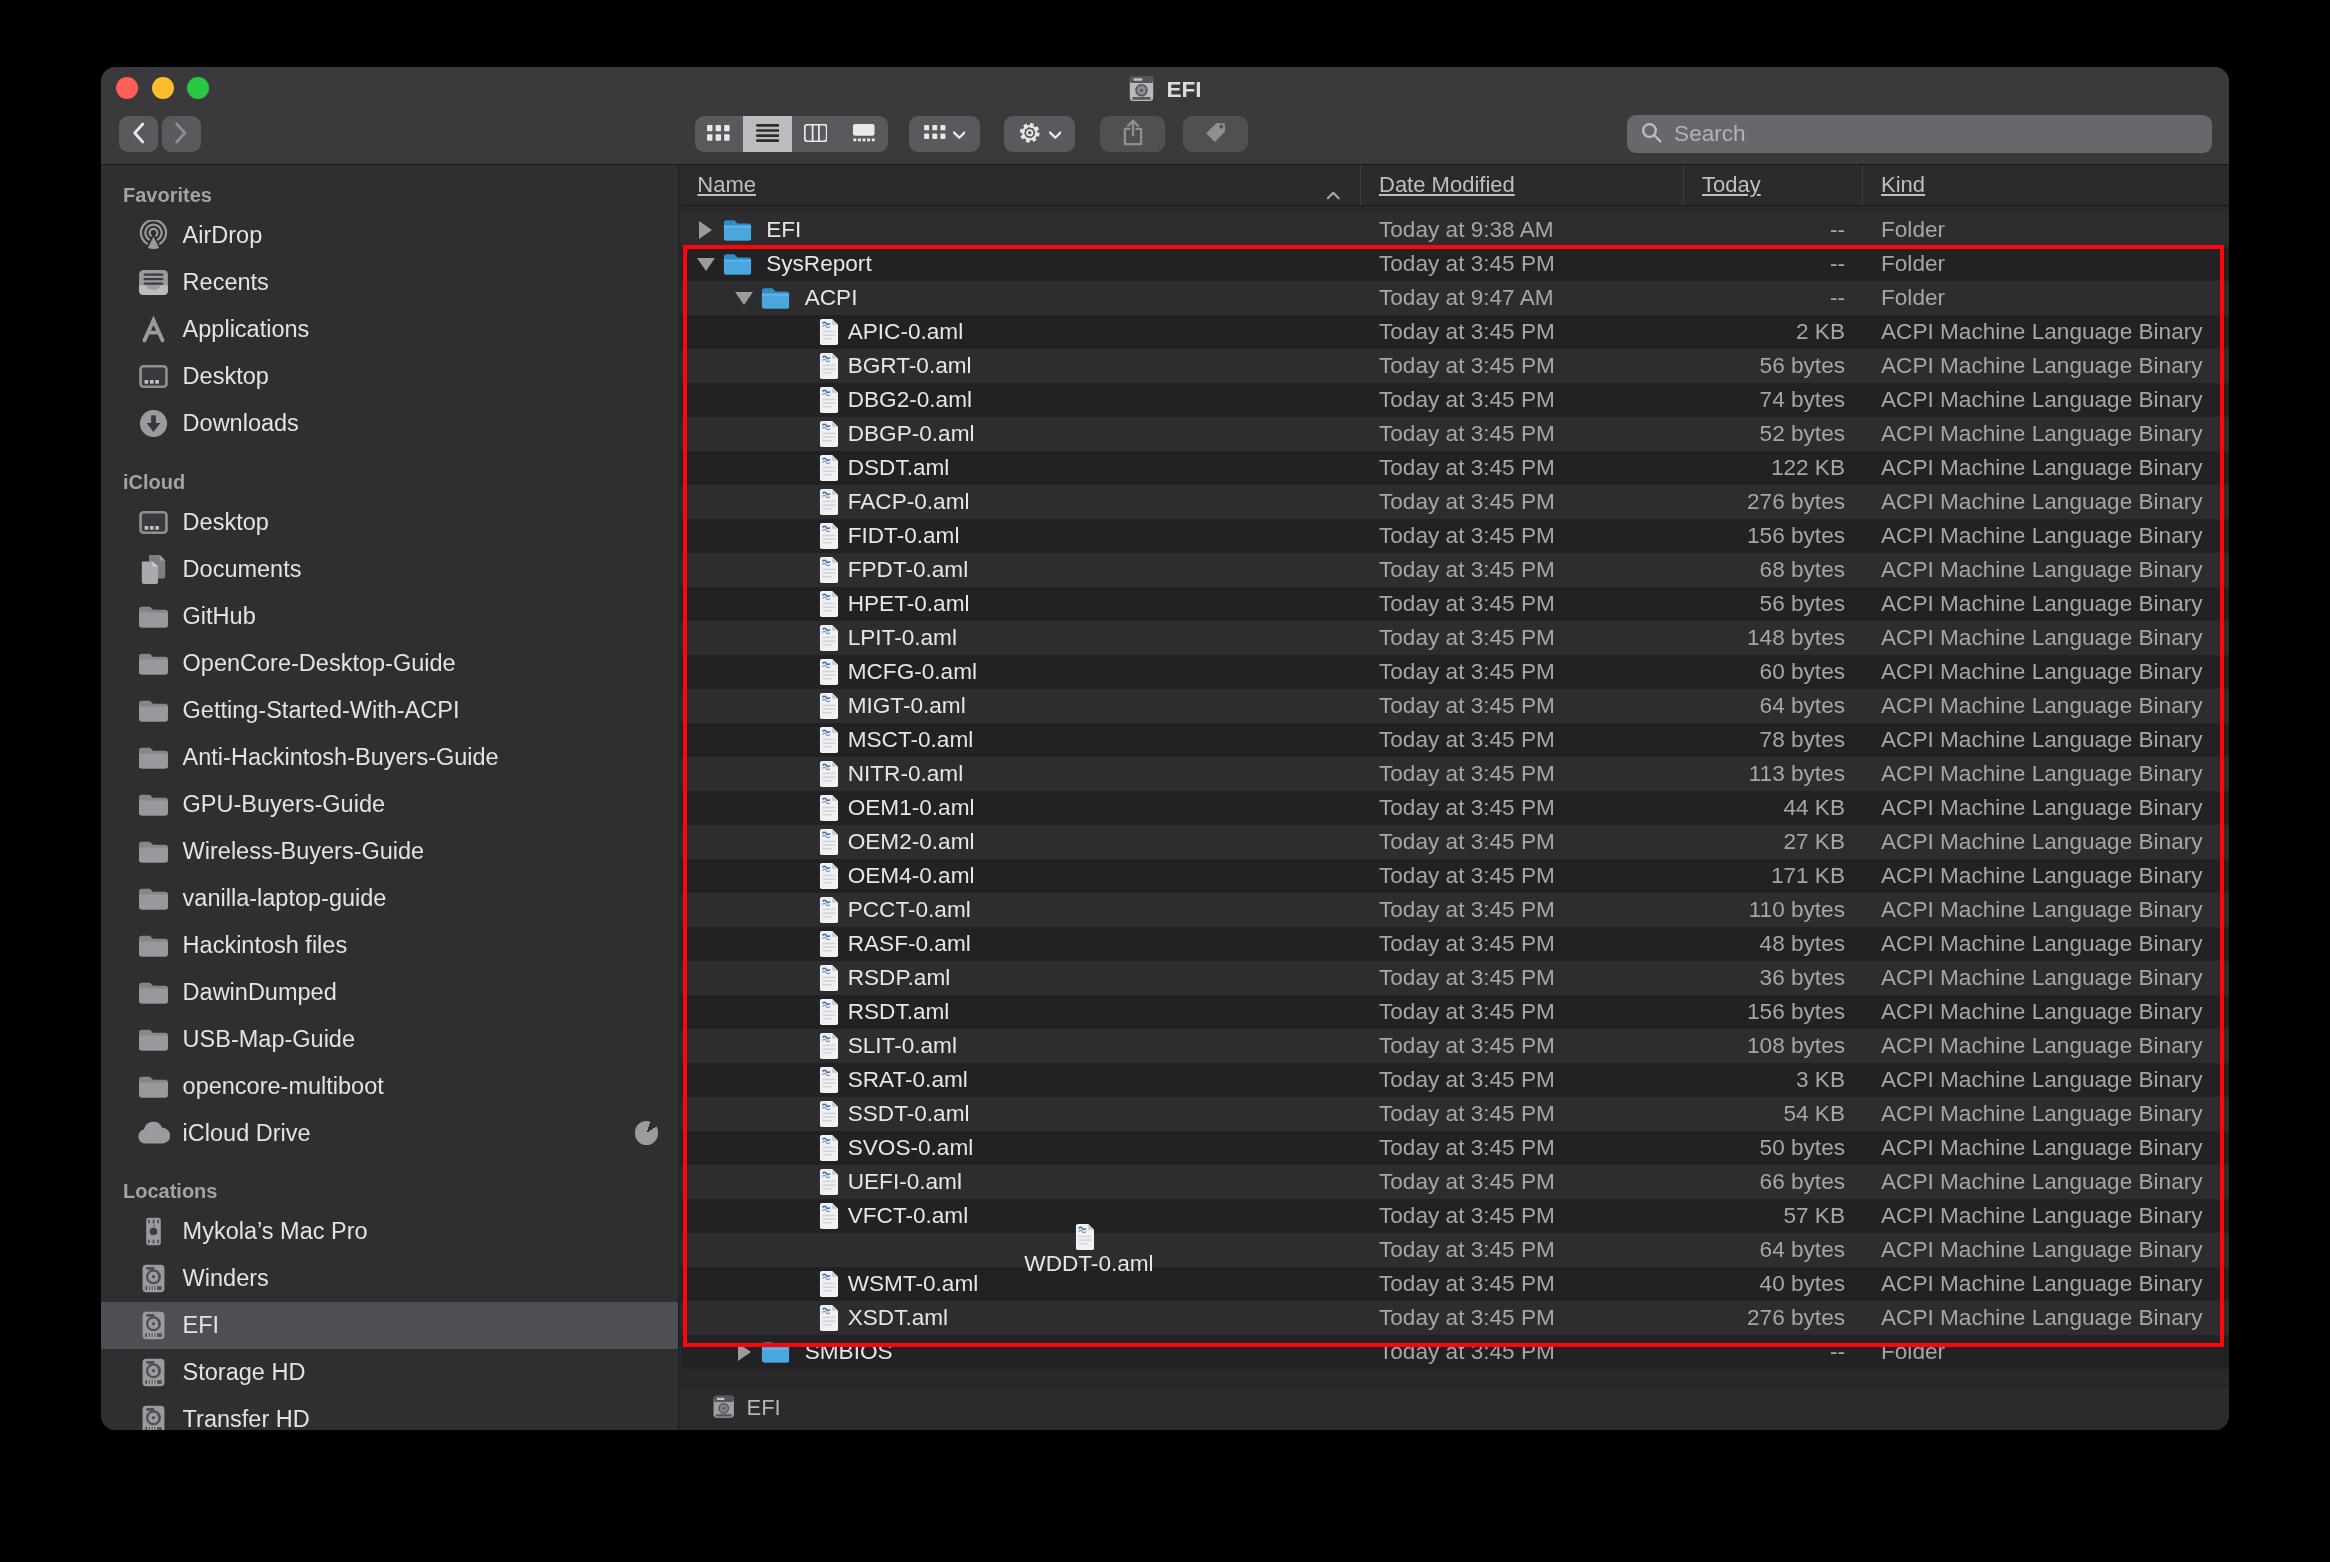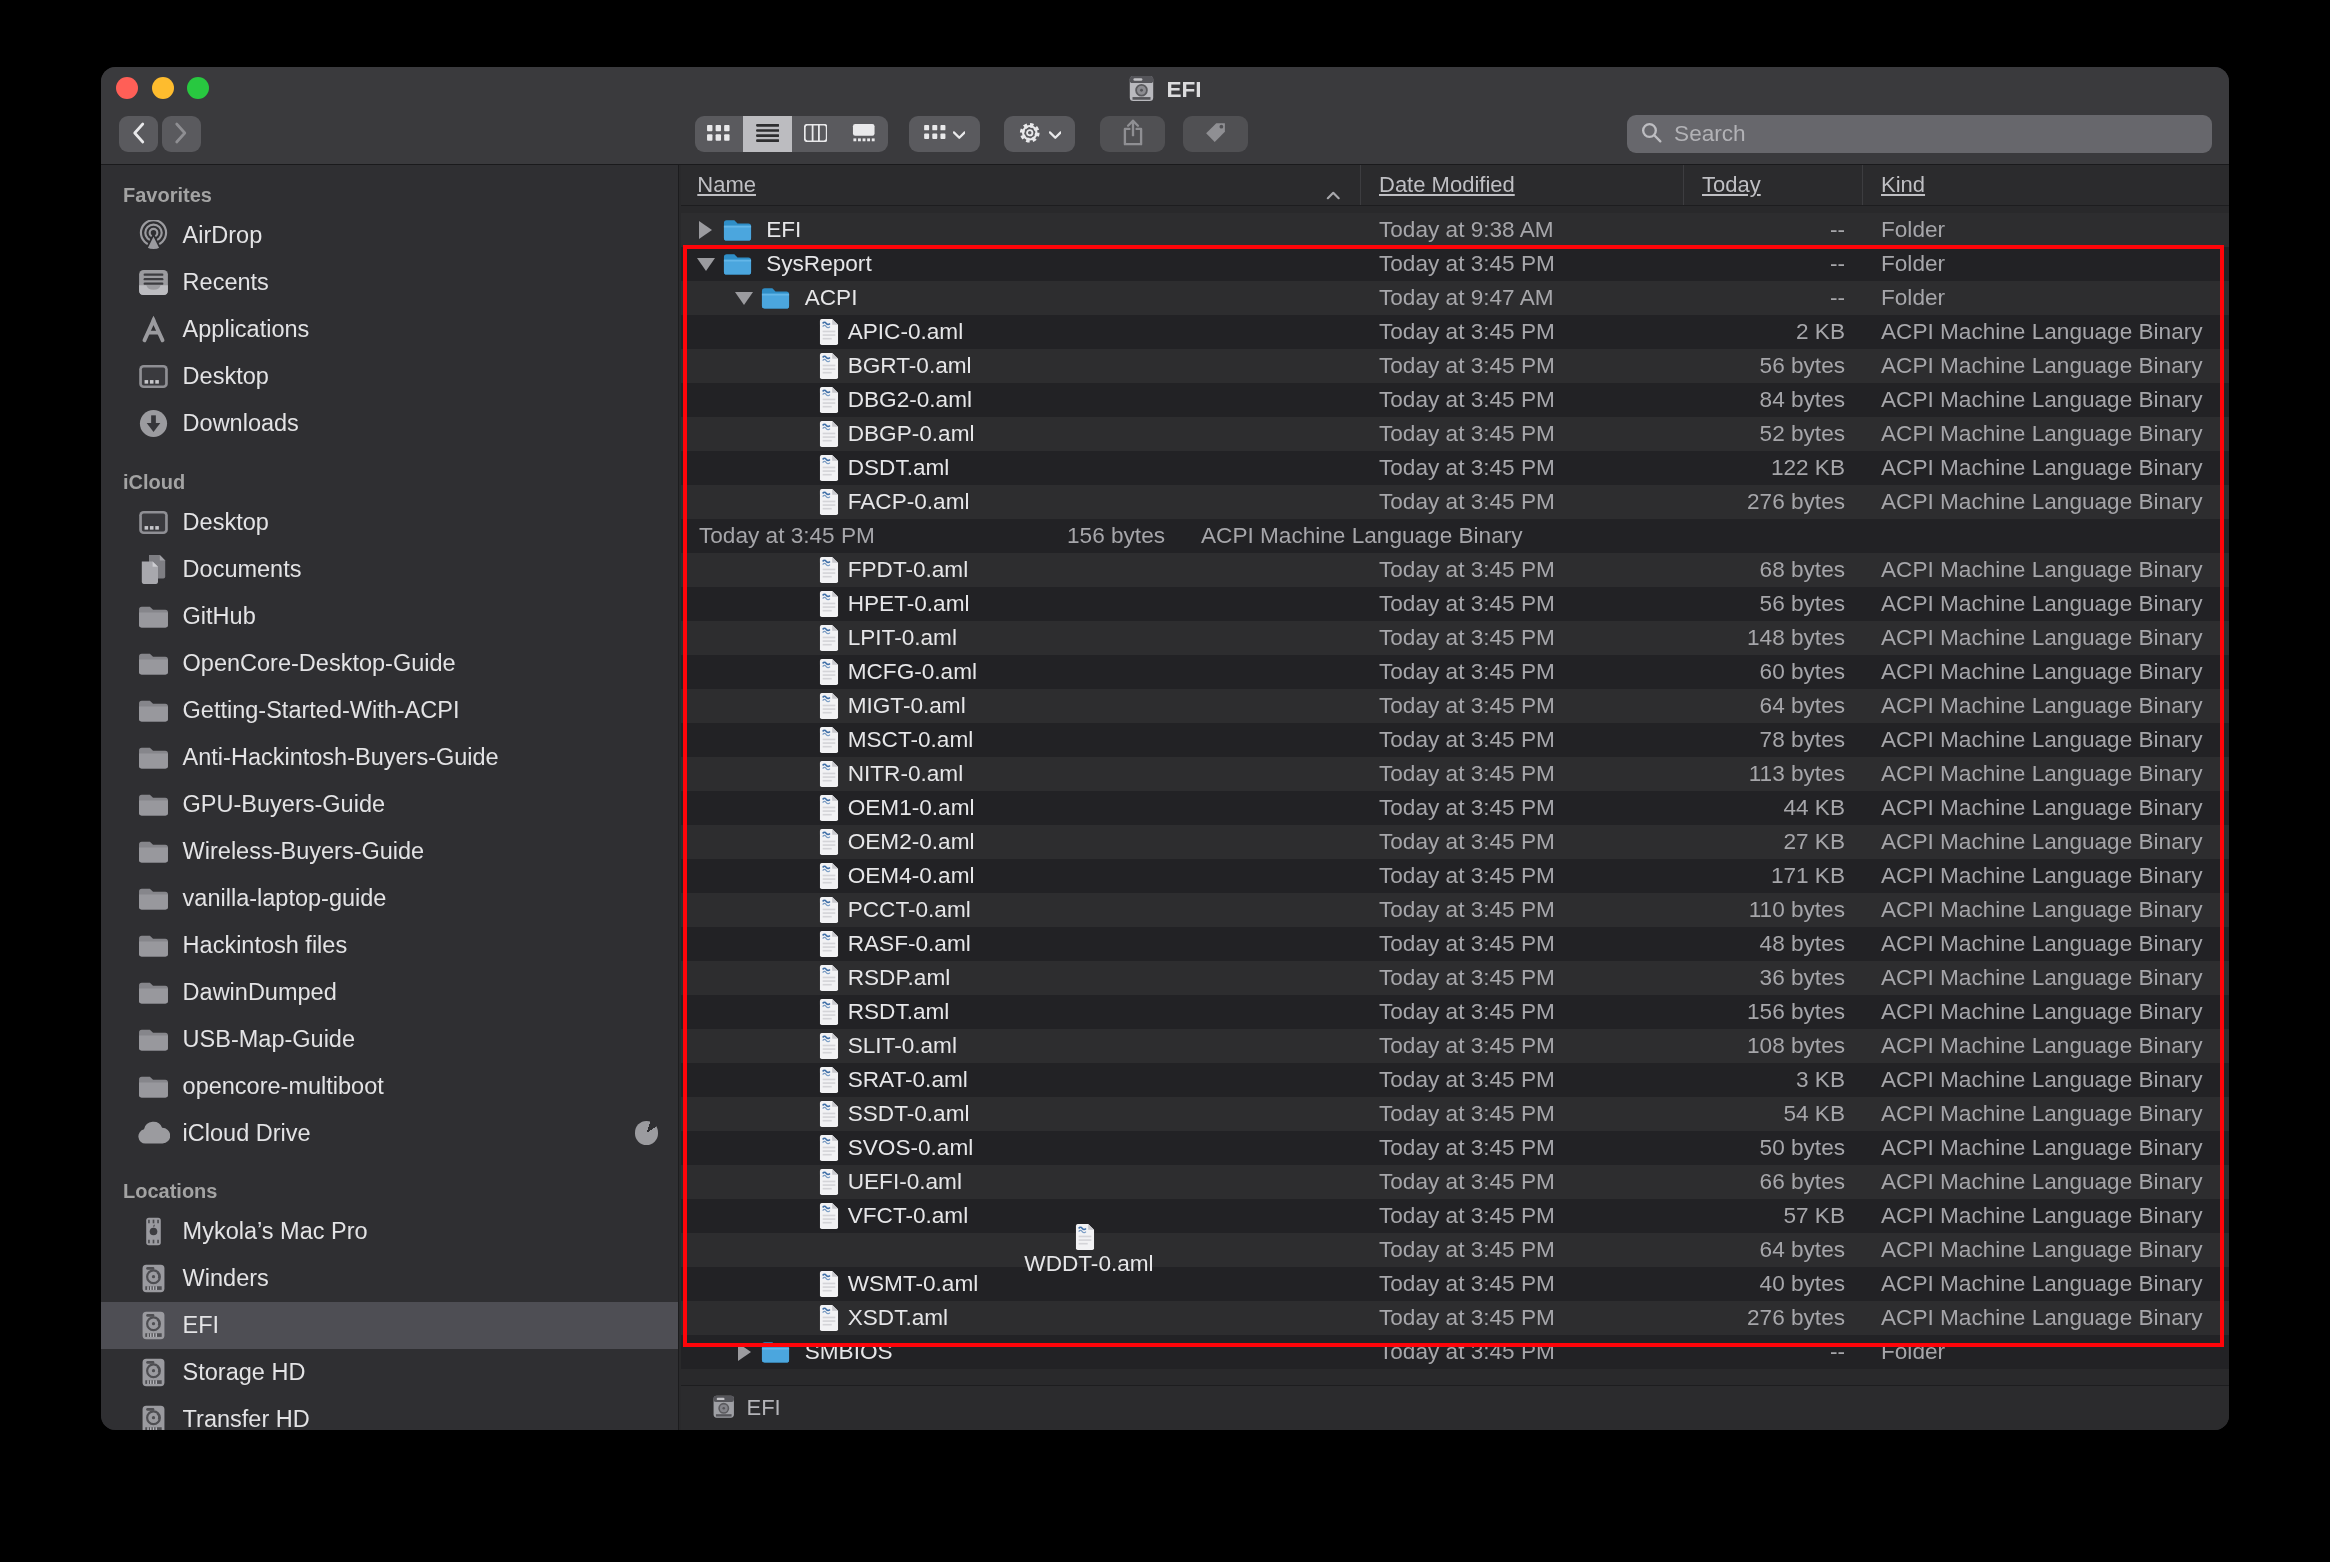--- a/index.html
+++ b/index.html
@@ -636,21 +636,21 @@
                 <g fill="#d4d4d8">
                   <rect x="5" y="14" width="14" height="1.8"></rect>
                   <rect x="5" y="18" width="14" height="1.8"></rect>
                   <rect x="5" y="22" width="10" height="1.8"></rect>
                 </g>
               </svg>
             </span>
             <span class="row-label">DBG2-0.aml</span>
           </div>
           <div class="c-date">Today at 3:45 PM</div>
-          <div class="c-size">84 bytes</div>
+          <div class="c-size">74 bytes</div>
           <div class="c-kind">ACPI Machine Language Binary</div>
         </div>
         <div class="row">
           <div class="c-name" style="padding-left: 136px;">
             <span class="row-icon file">
               <svg width="22" height="28" viewBox="0 0 24 31">
                 <path d="M2 3 q0 -2 2 -2 H15.5 L22 7.5 V28 q0 2 -2 2 H4 q-2 0 -2 -2 Z" fill="#f2f2f4"></path>
                 <path d="M15.5 1 L22 7.5 H15.5 Z" fill="#c9c9ce"></path>
                 <path d="M5 6 q2 -2.5 4 0 t4 0" fill="none" stroke="#3f6fa8" stroke-width="1.8"></path>
                 <path d="M5 9.5 q2 -2.5 4 0 t4 0" fill="none" stroke="#7a9cc4" stroke-width="1.4"></path>
@@ -703,20 +703,36 @@
                 </g>
               </svg>
             </span>
             <span class="row-label">FACP-0.aml</span>
           </div>
           <div class="c-date">Today at 3:45 PM</div>
           <div class="c-size">276 bytes</div>
           <div class="c-kind">ACPI Machine Language Binary</div>
         </div>
         <div class="row">
+          <div class="c-name" style="padding-left: 136px;">
+            <span class="row-icon file">
+              <svg width="22" height="28" viewBox="0 0 24 31">
+                <path d="M2 3 q0 -2 2 -2 H15.5 L22 7.5 V28 q0 2 -2 2 H4 q-2 0 -2 -2 Z" fill="#f2f2f4"></path>
+                <path d="M15.5 1 L22 7.5 H15.5 Z" fill="#c9c9ce"></path>
+                <path d="M5 6 q2 -2.5 4 0 t4 0" fill="none" stroke="#3f6fa8" stroke-width="1.8"></path>
+                <path d="M5 9.5 q2 -2.5 4 0 t4 0" fill="none" stroke="#7a9cc4" stroke-width="1.4"></path>
+                <g fill="#d4d4d8">
+                  <rect x="5" y="14" width="14" height="1.8"></rect>
+                  <rect x="5" y="18" width="14" height="1.8"></rect>
+                  <rect x="5" y="22" width="10" height="1.8"></rect>
+                </g>
+              </svg>
+            </span>
+            <span class="row-label">FIDT-0.aml</span>
+          </div>
           <div class="c-date">Today at 3:45 PM</div>
           <div class="c-size">156 bytes</div>
           <div class="c-kind">ACPI Machine Language Binary</div>
         </div>
         <div class="row">
           <div class="c-name" style="padding-left: 136px;">
             <span class="row-icon file">
               <svg width="22" height="28" viewBox="0 0 24 31">
                 <path d="M2 3 q0 -2 2 -2 H15.5 L22 7.5 V28 q0 2 -2 2 H4 q-2 0 -2 -2 Z" fill="#f2f2f4"></path>
                 <path d="M15.5 1 L22 7.5 H15.5 Z" fill="#c9c9ce"></path>

